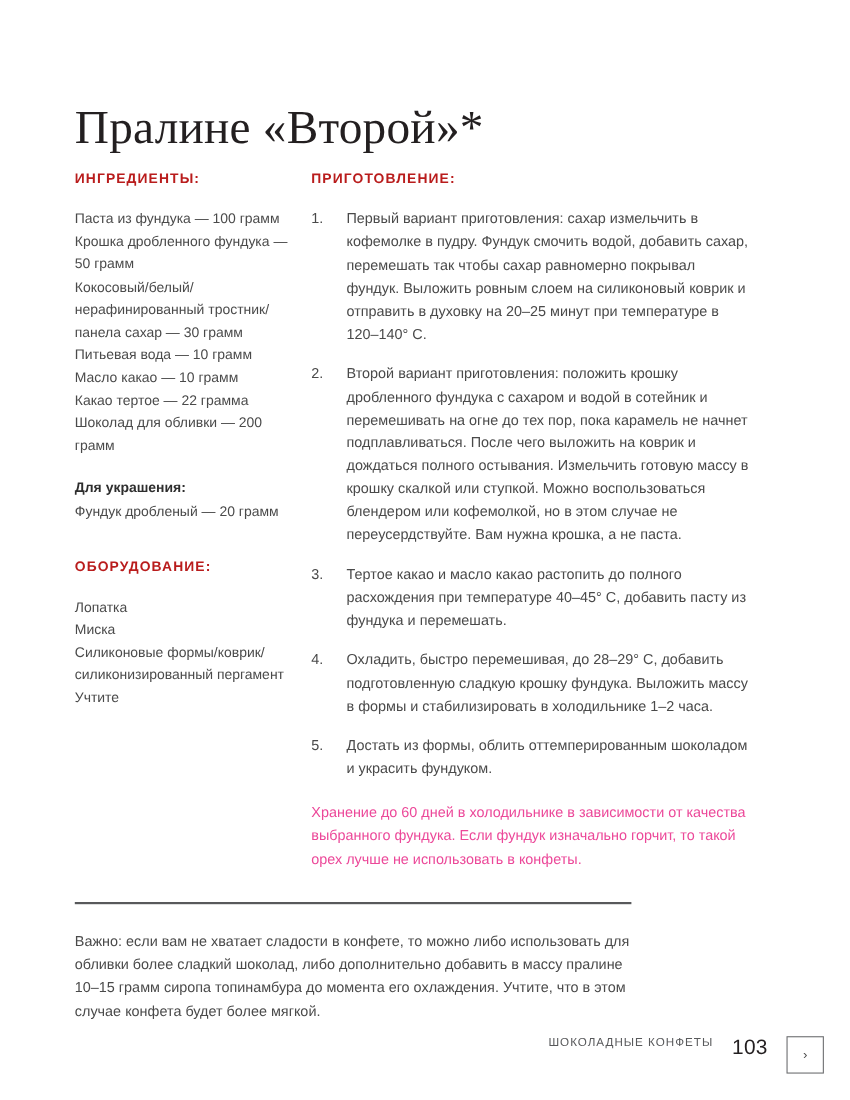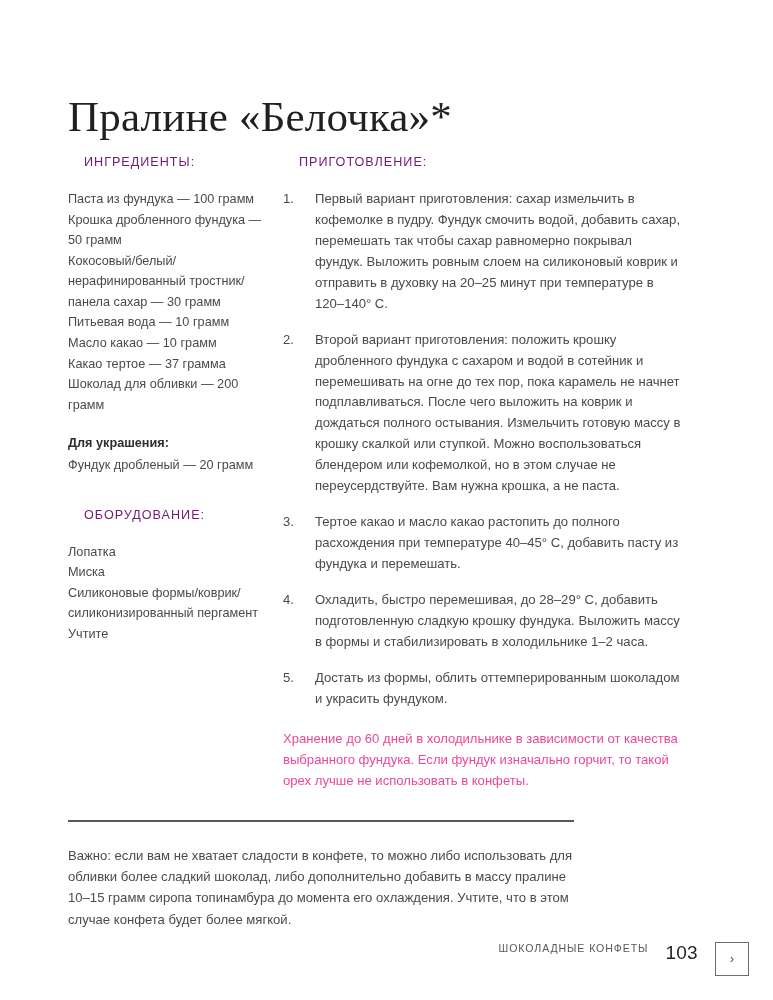--- a/index.html
+++ b/index.html
@@ -51,25 +51,25 @@
   }
   .col-right {
     position: absolute;
     left: 283px;
     top: 0;
     width: 400px;
   }
 
   .section-head {
     font-size: 12.6px;
-    font-weight: 400;
+    font-weight: 700;
     letter-spacing: 1.0px;
-    color: #701a75;
+    color: #b91c1c;
     text-transform: uppercase;
-    margin: 0 0 20px 16px;
+    margin: 0 0 20px 0;
   }
   .section-head.spaced-top {
     margin-top: 32px;
   }
 
   .ing-list,
   .equip-list {
     margin: 0;
     padding: 0;
     list-style: none;
@@ -185,35 +185,35 @@
     font-size: 12px;
     line-height: 1;
     color: #4a4a4a;
   }
 </style>
 </head>
 <body>
 
 <div class="page">
 
-  <h1 class="recipe-title">Пралине «Белочка»*</h1>
+  <h1 class="recipe-title">Пралине «Второй»*</h1>
 
   <div class="columns">
 
     <div class="col-left">
 
       <div class="section-head">ИНГРЕДИЕНТЫ:</div>
 
       <ul class="ing-list">
         <li>Паста из фундука — 100 грамм</li>
         <li>Крошка дробленного фундука — 50 грамм</li>
         <li>Кокосовый/белый/нерафинированный тростник/панела сахар — 30 грамм</li>
         <li>Питьевая вода — 10 грамм</li>
         <li>Масло какао — 10 грамм</li>
-        <li>Какао тертое — 37 грамма</li>
+        <li>Какао тертое — 22 грамма</li>
         <li>Шоколад для обливки — 200 грамм</li>
       </ul>
 
       <div class="sub-head">Для украшения:</div>
 
       <ul class="ing-list">
         <li>Фундук дробленый — 20 грамм</li>
       </ul>
 
       <div class="section-head spaced-top">ОБОРУДОВАНИЕ:</div>

